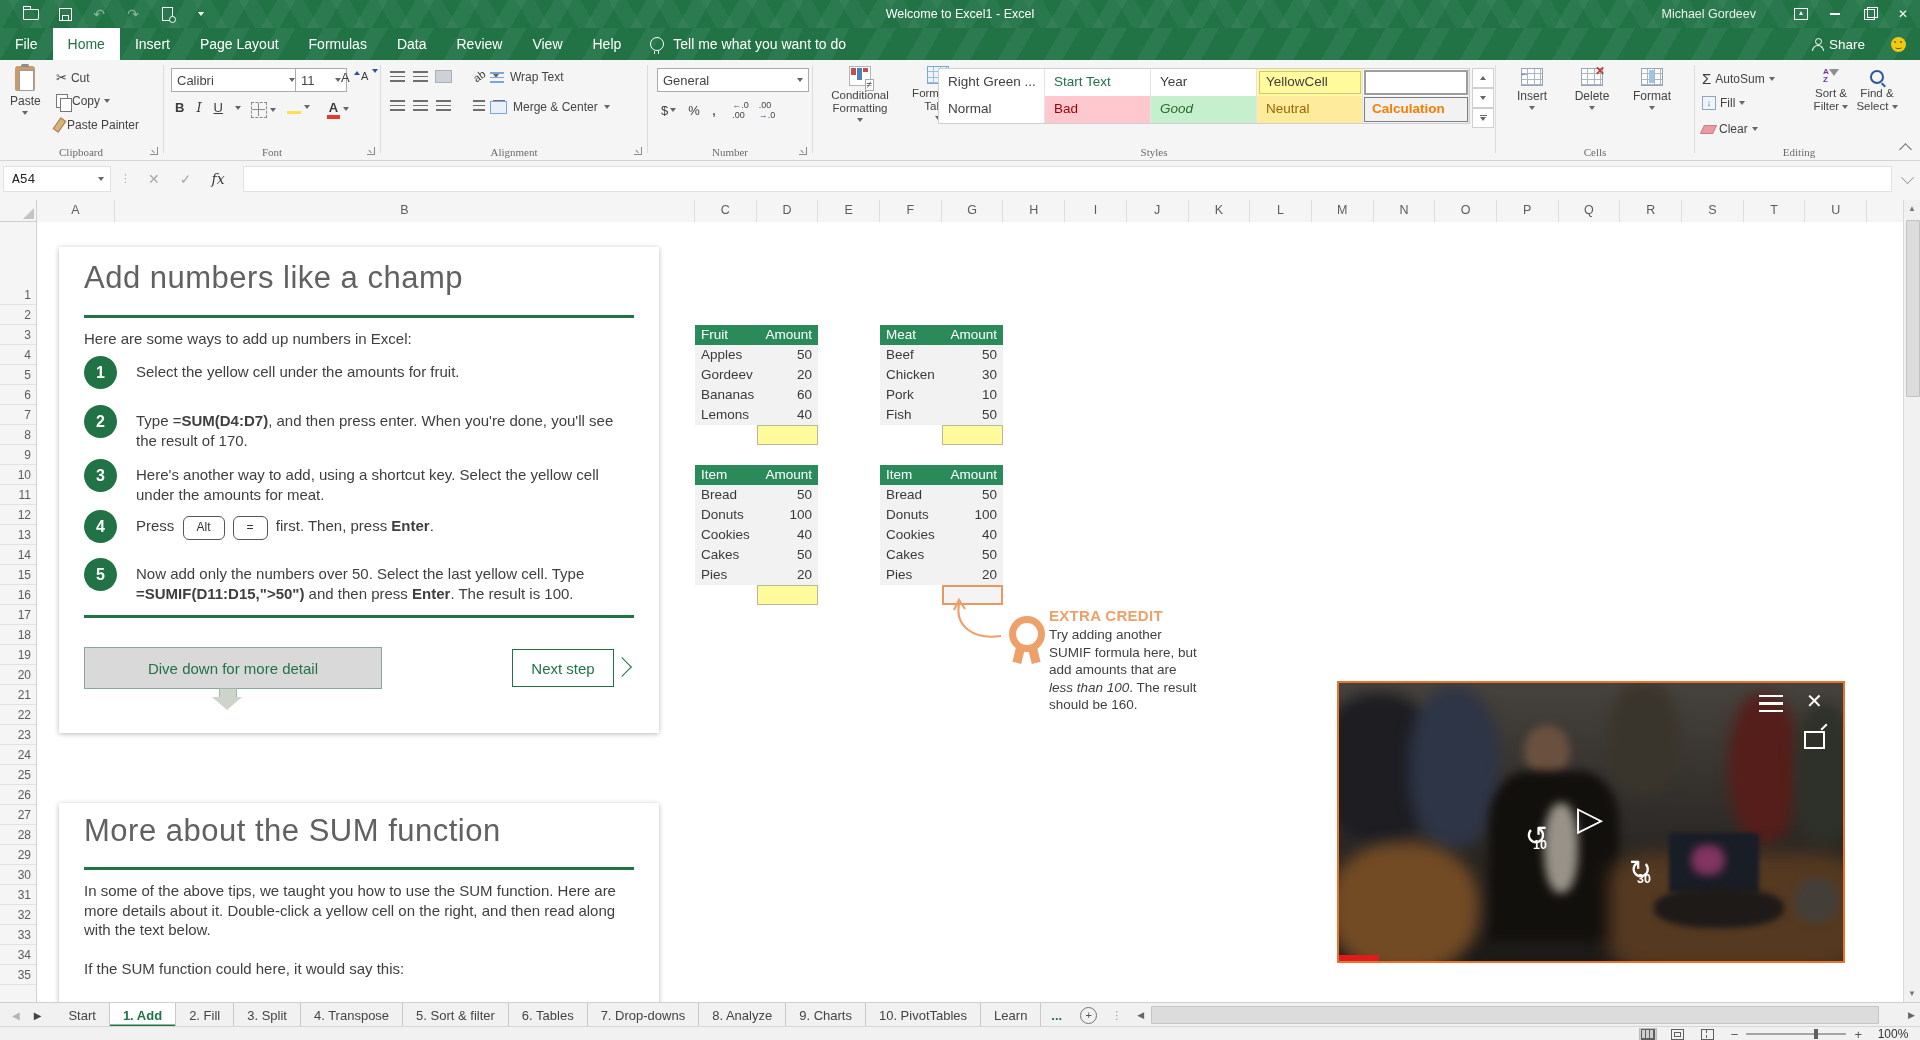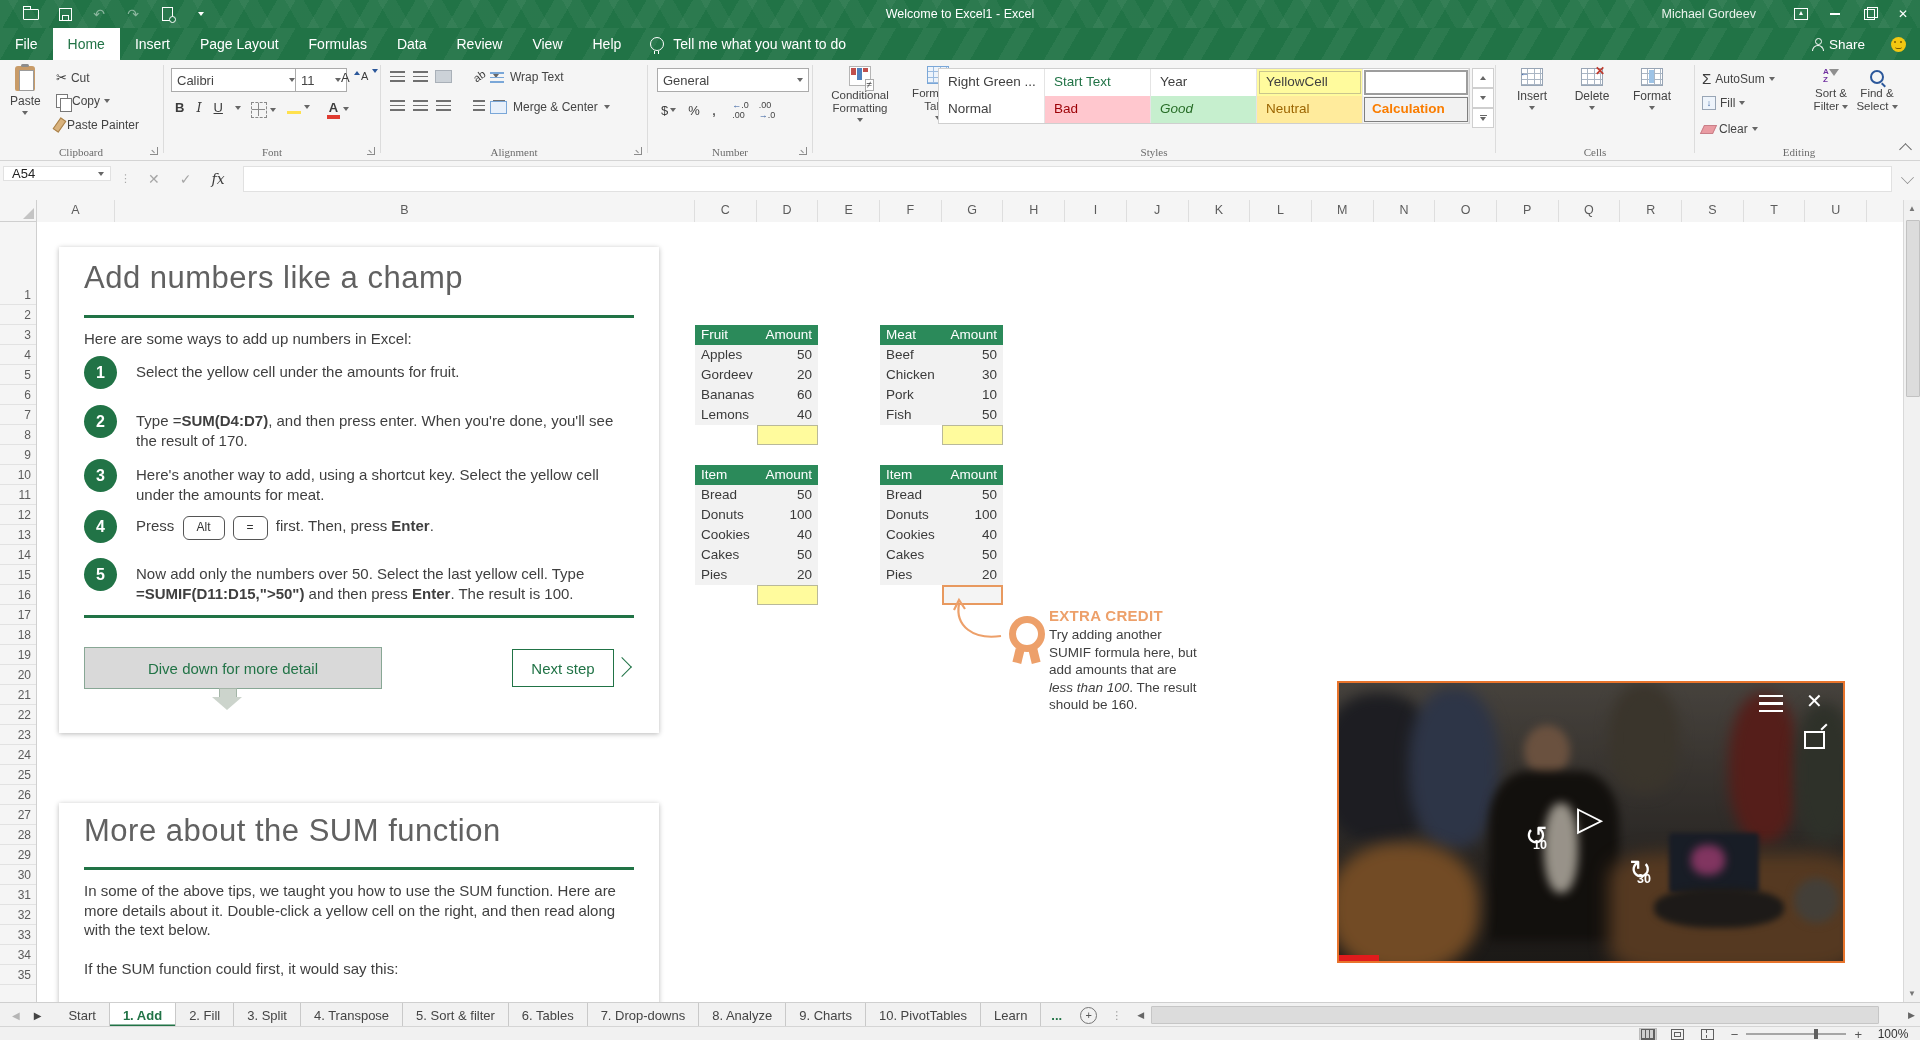--- a/index.html
+++ b/index.html
@@ -114,21 +114,21 @@
   .fill-ico{width:12px;height:12px;border:1px solid #98a5b5;display:flex;align-items:center;justify-content:center;color:#2b579a;font-size:9px;background:#eef4fb;}
   .clear-ico{width:11px;height:7px;background:#e99ba2;transform:skewX(-25deg);border:1px solid #c97f88;}
   .az-ico{display:flex;flex-direction:column;font-size:8px;font-weight:bold;color:#7030a0;line-height:8px;position:relative;padding-right:10px;}
   .az-ico:after{content:"";position:absolute;right:0;top:1px;border-left:5px solid transparent;border-right:5px solid transparent;border-top:7px solid #8f8f8f;}
   .mag-ico{width:10px;height:10px;border:2px solid #2b579a;border-radius:50%;position:relative;}
   .mag-ico:after{content:"";position:absolute;right:-4px;bottom:-4px;width:5px;height:2px;background:#2b579a;transform:rotate(45deg);}
   .chev-up{width:8px;height:8px;border-left:1.6px solid #666;border-top:1.6px solid #666;transform:rotate(45deg);}
 
   
   .fbar{position:absolute;left:0;top:161px;right:0;height:39px;background:#f5f5f5;border-bottom:1px solid #d4d4d4;}
-  .namebox{position:absolute;left:3px;top:5px;width:108px;height:15px;background:#fff;border:1px solid #e1e1e1;display:flex;align-items:center;font-size:13px;color:#222;padding-left:8px;box-sizing:border-box;}
+  .namebox{position:absolute;left:3px;top:5px;width:108px;height:26px;background:#fff;border:1px solid #e1e1e1;display:flex;align-items:center;font-size:13px;color:#222;padding-left:8px;box-sizing:border-box;font-family:Liberation Mono, monospace;}
   .namebox .cdown{position:absolute;right:6px;}
   .fdots{position:absolute;left:120px;top:11px;color:#a9a9a9;font-size:11px;letter-spacing:1px;}
   .fbtns{position:absolute;left:138px;top:5px;display:flex;align-items:center;gap:20px;height:26px;padding:0 10px;}
   .fbtn{color:#a6a6a6;font-size:14px;}
   .fx{font-family:"DejaVu Serif",serif;font-style:italic;color:#3c3c3c;font-size:14px;}
   .finput{position:absolute;left:243px;top:5px;right:28px;height:26px;background:#fff;border:1px solid #e1e1e1;box-sizing:border-box;font-size:13px;line-height:24px;padding-left:6px;color:#222;}
   .fcollapse{position:absolute;right:6px;top:10px;width:12px;height:12px;border-left:1.6px solid #888;border-bottom:1.6px solid #888;transform:rotate(-45deg) scale(.7);}
 
   
   .colheads{position:absolute;left:37px;top:200px;right:17px;height:22px;background:#f5f5f5;border-bottom:1px solid #cfcfcf;display:flex;overflow:hidden;}
@@ -741,21 +741,21 @@
       <path d="M5,16 L10,6 L16,15" stroke="#eda06a" stroke-width="2.2" fill="none"></path>
     </svg>
     <div class="medal" style="left:972px;top:394px;"></div>
     <div class="xc-head" style="left:1012px;top:385px;">EXTRA CREDIT</div>
     <div class="xc-text" style="left:1012px;top:404px;"><span class="seg">Try adding another SUMIF formula here, but add amounts that are </span><i class="seg">less than 100</i><span class="seg">. The result should be 160.</span></div>
 
     <div class="card" style="left:22px;top:581px;width:600px;height:260px;">
       <div class="card-title" style="top:10px;">More about the SUM function</div>
       <div class="grule" style="top:64px;"></div>
       <div class="ptext" style="top:78px;width:556px;">In some of the above tips, we taught you how to use the SUM function. Here are more details about it. Double-click a yellow cell on the right, and then read along with the text below.</div>
-      <div class="ptext" style="top:156px;width:556px;">If the SUM function could first, it would say this:</div>
+      <div class="ptext" style="top:156px;width:556px;">If the SUM function could here, it would say this:</div>
     </div>
 
     <div class="video" style="left:1300px;top:459px;">
       <div class="vb" style="left:-20px;top:10px;width:120px;height:150px;background:#23252b;"></div>
       <div class="vb" style="left:70px;top:5px;width:90px;height:160px;background:#39445c;"></div>
       <div class="vb" style="left:270px;top:0;width:70px;height:110px;background:#4a4438;"></div>
       <div class="vb" style="left:390px;top:10px;width:70px;height:150px;background:#6e2620;"></div>
       <div class="vb" style="left:455px;top:20px;width:60px;height:140px;background:#3a3f35;"></div>
       <div class="vb" style="left:185px;top:42px;width:46px;height:52px;background:#8a6a52;filter:blur(4px);border-radius:50%;"></div>
       <div class="vb" style="left:150px;top:88px;width:130px;height:170px;background:#15130f;filter:blur(5px);border-radius:30% 30% 0 0;"></div>

